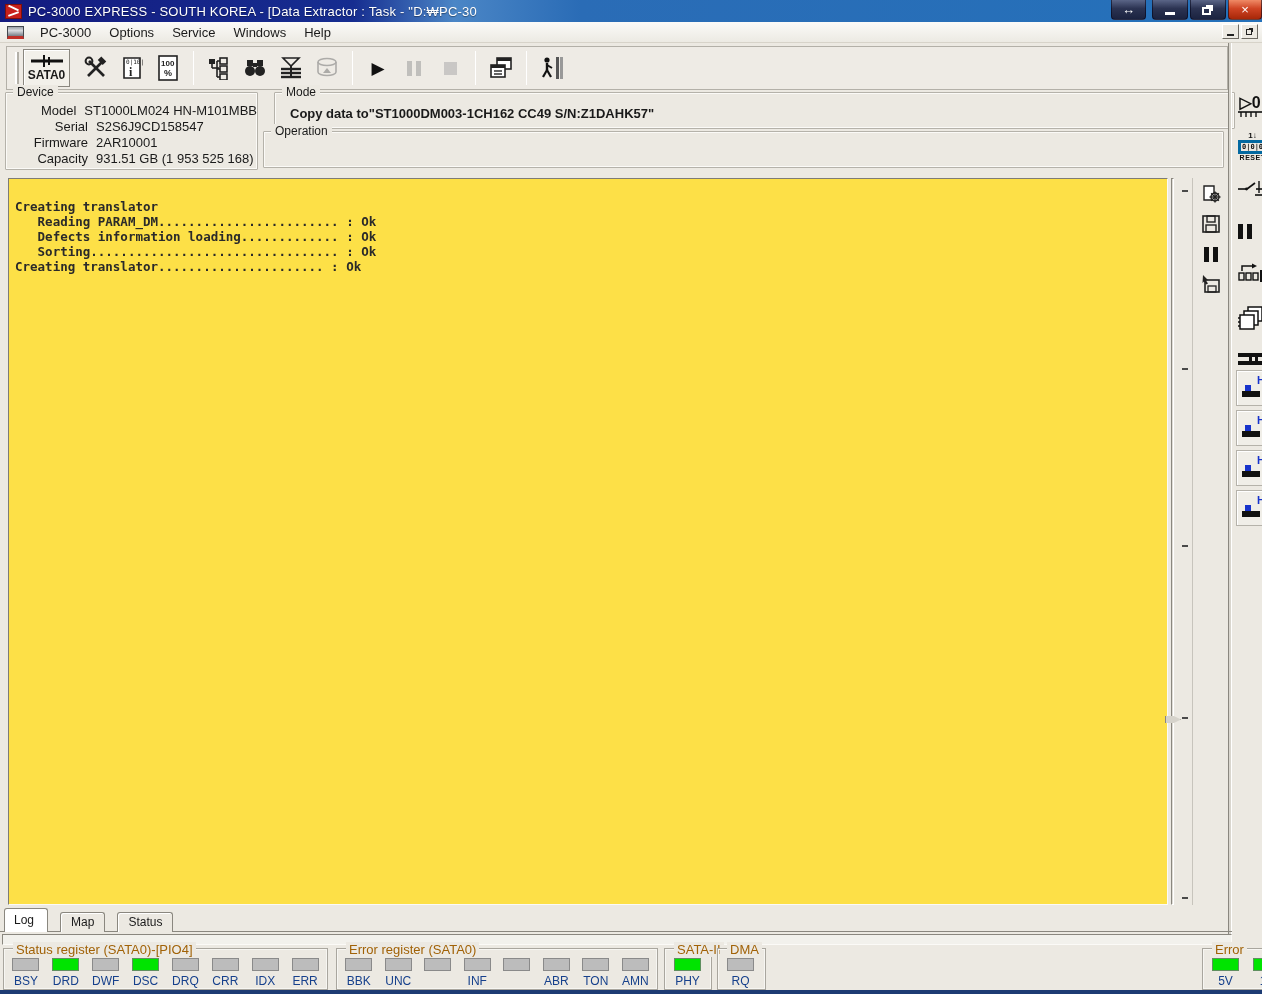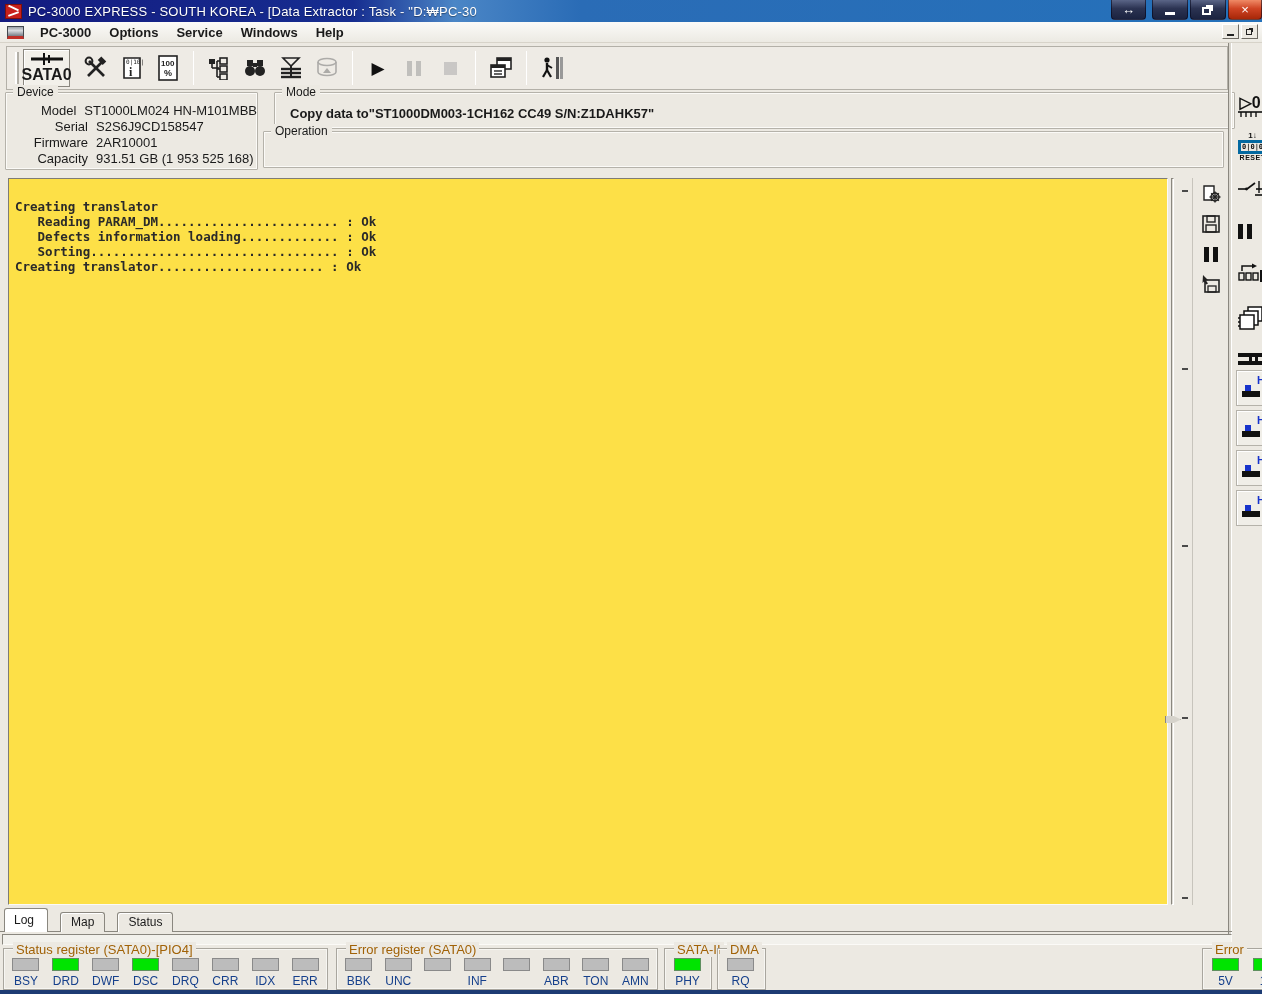--- a/index.html
+++ b/index.html
@@ -46,21 +46,21 @@
     position:absolute; left:0; top:22px; width:1262px; height:21px;
     background:linear-gradient(#fbfaf8,#eceae3);
     border-bottom:1px solid #d7d3c9;
     display:flex; align-items:center;
   }
   .app-icon {
     width:17px; height:13px; margin:0 7px 0 7px; flex:none;
     background:linear-gradient(#9aa0a8,#d8dade 40%,#777d85);
     border:1px solid #44484e; border-bottom:3px solid #c03028; position:relative;
   }
-  .menu-item { padding:2px 9px; data-x:0;font-weight:bold; }
+  .menu-item { padding:2px 9px; data-x:0; }
   .mdi-btns { position:absolute; right:4px; top:2px; display:flex; gap:2px; }
   .mdibtn {
     width:17px; height:15px; background:#ece9e2;
     border:1px solid; border-color:#fff #6d6a63 #6d6a63 #fff;
     display:flex; align-items:center; justify-content:center;
   }
   .mdibtn .glyph-min { width:7px; height:2px; background:#222; margin-top:7px; }
   .mdibtn .glyph-restore { width:6px; height:6px; border:1px solid #222; box-shadow:2px -2px 0 -1px #222; margin:1px 2px 0 0; }
   
   .toolbar {
@@ -75,21 +75,21 @@
     width:36px; height:36px; display:flex; align-items:center; justify-content:center;
     flex:none; border:1px solid transparent;
   }
   .tb-btn.disabled { opacity:.55; filter:grayscale(1); }
   .sata-btn {
     width:47px; height:38px; flex:none; margin-right:8px;
     border:1px solid #8a877f; background:#f2f0ea;
     box-shadow:inset 1px 1px 0 #fff;
     display:flex; flex-direction:column; align-items:center; justify-content:center; gap:1px;
   }
-  .sata-btn .lbl { font-weight:bold; font-size:16px; }
+  .sata-btn .lbl { font-weight:bold; font-size:12px; }
   svg.ic { display:block; }
   .play-glyph { font-size:17px; color:#111; line-height:1; }
   .pause-glyph { display:flex; gap:4px; }
   .pause-glyph i { width:5px; height:15px; background:#9c9c9c; }
   .pause-glyph.dark i { background:#111; }
   .stop-glyph { width:13px; height:13px; background:#ababab; }
   
   .groupbox {
     position:absolute; border:1px solid #b5b2aa; border-radius:1px;
     box-shadow:inset 0 0 0 1px #fbfaf7;

